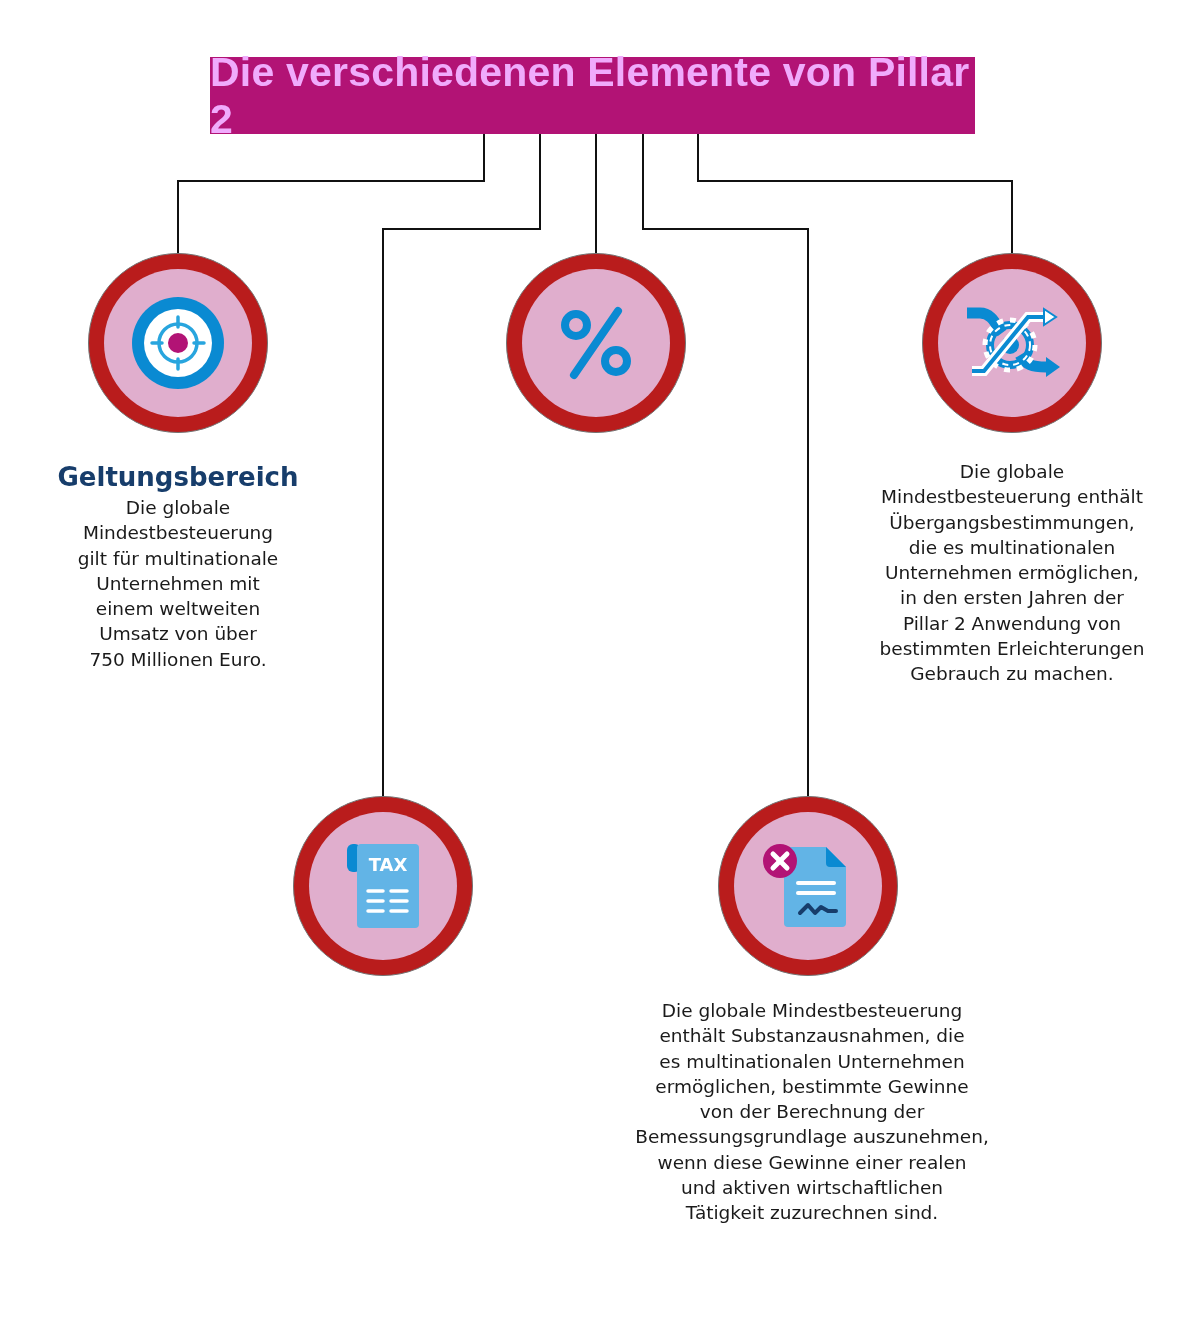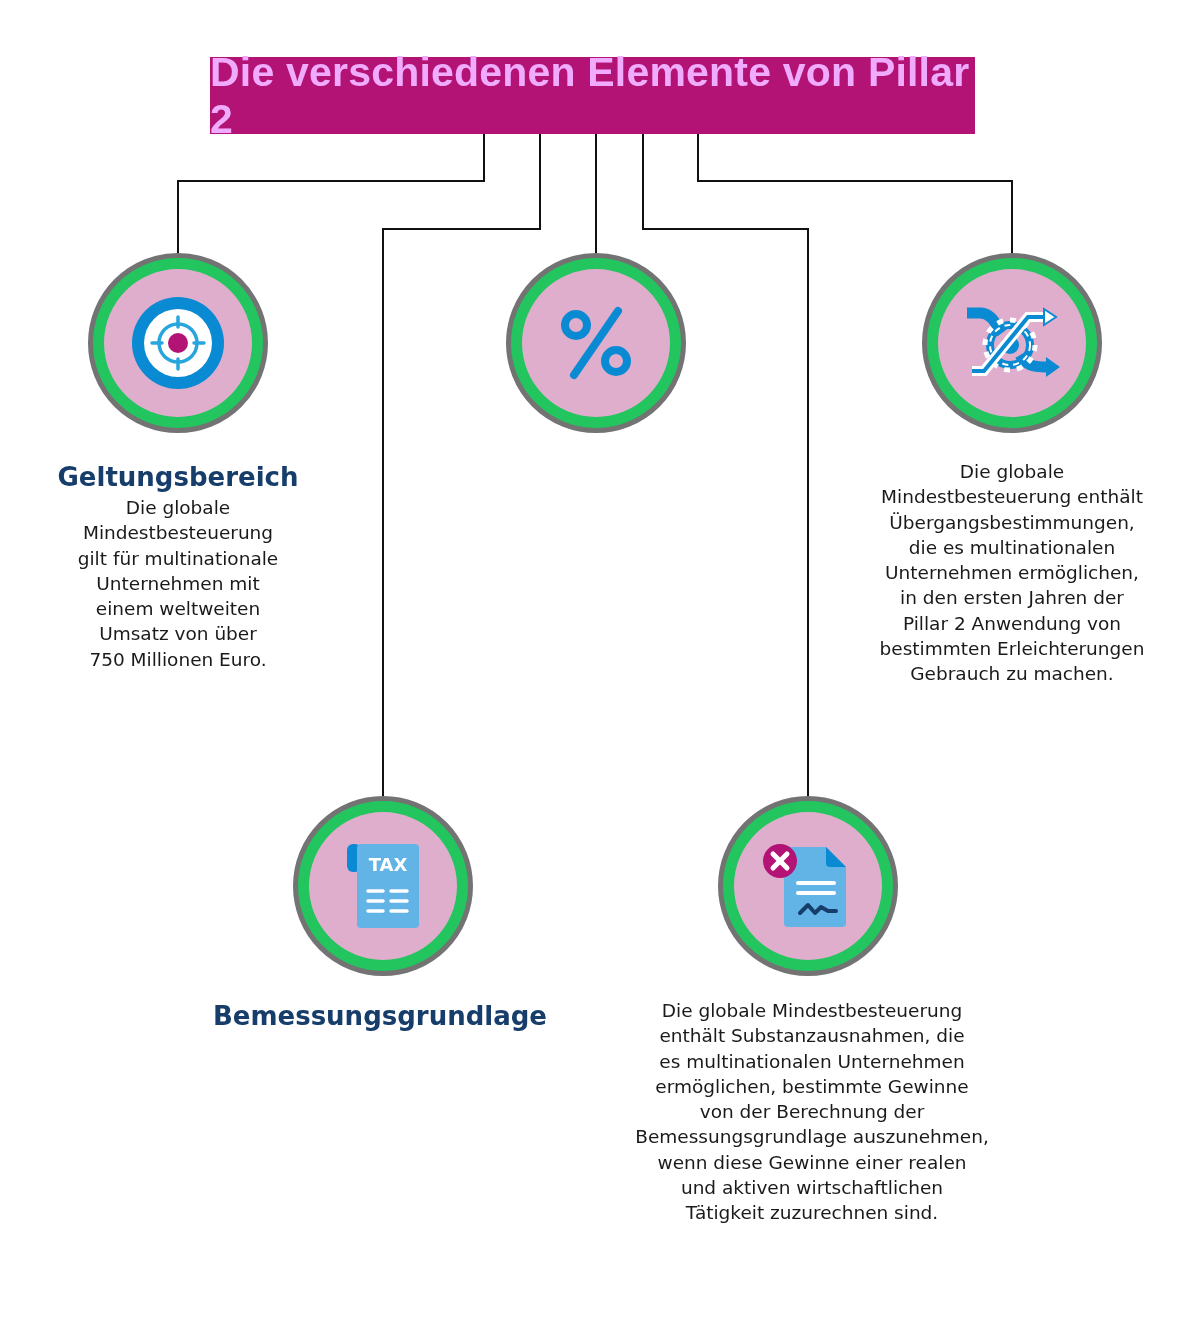--- a/index.html
+++ b/index.html
@@ -1,20 +1,20 @@
 <!DOCTYPE html>
 <html><head>
 <meta charset="utf-8">
 <style>
   html,body{margin:0;padding:0;background:#fff;}
   body{width:1200px;height:1325px;position:relative;overflow:hidden;font-family:"DejaVu Sans","Liberation Sans",sans-serif;}
   .title-bar{position:absolute;left:210px;top:57px;width:765px;height:77px;background:#b21375;display:flex;align-items:center;justify-content:center;}
   .title-bar span{color:#f0abfc;font-family:"Liberation Sans",sans-serif;font-weight:bold;font-size:41px;letter-spacing:0.2px;}
   svg.lines{position:absolute;left:0;top:0;}
-  .node{position:absolute;width:180px;height:180px;border:5px solid #737373;border-radius:50%;background:#22c55e;box-sizing:border-box;display:flex;align-items:center;justify-content:center;}
+  .node{position:absolute;width:180px;height:180px;border:1px solid #737373;border-radius:50%;background:#b91c1c;box-sizing:border-box;display:flex;align-items:center;justify-content:center;}
   .node .inner{width:148px;height:148px;border-radius:50%;background:#e0aecd;display:flex;align-items:center;justify-content:center;}
   .block{position:absolute;text-align:center;}
   .block h2{margin:0;color:#173d6b;font-family:"DejaVu Sans",sans-serif;font-weight:bold;font-size:26px;line-height:36px;}
   .block p{margin:0 0 0 0;color:#1a1a1a;font-family:"DejaVu Sans",sans-serif;font-size:18.5px;line-height:25.3px;white-space:pre-line;}
 </style>
 </head>
 <body>
 
 <svg class="lines" width="1200" height="1325" viewBox="0 0 1200 1325">
   <g fill="none" stroke="#111" stroke-width="2">
@@ -135,21 +135,20 @@
 Übergangsbestimmungen,
 die es multinationalen
 Unternehmen ermöglichen,
 in den ersten Jahren der
 Pillar 2 Anwendung von
 bestimmten Erleichterungen
 Gebrauch zu machen.</p>
 </div>
 
 <div class="block" style="left:188px;top:998px;width:384px;">
-  <h2>Bemessungsgrundlage</h2>
 </div>
 
 <div class="block" style="left:590px;top:998px;width:444px;">
   <p>Die globale Mindestbesteuerung
 enthält Substanzausnahmen, die
 es multinationalen Unternehmen
 ermöglichen, bestimmte Gewinne
 von der Berechnung der
 Bemessungsgrundlage auszunehmen,
 wenn diese Gewinne einer realen

